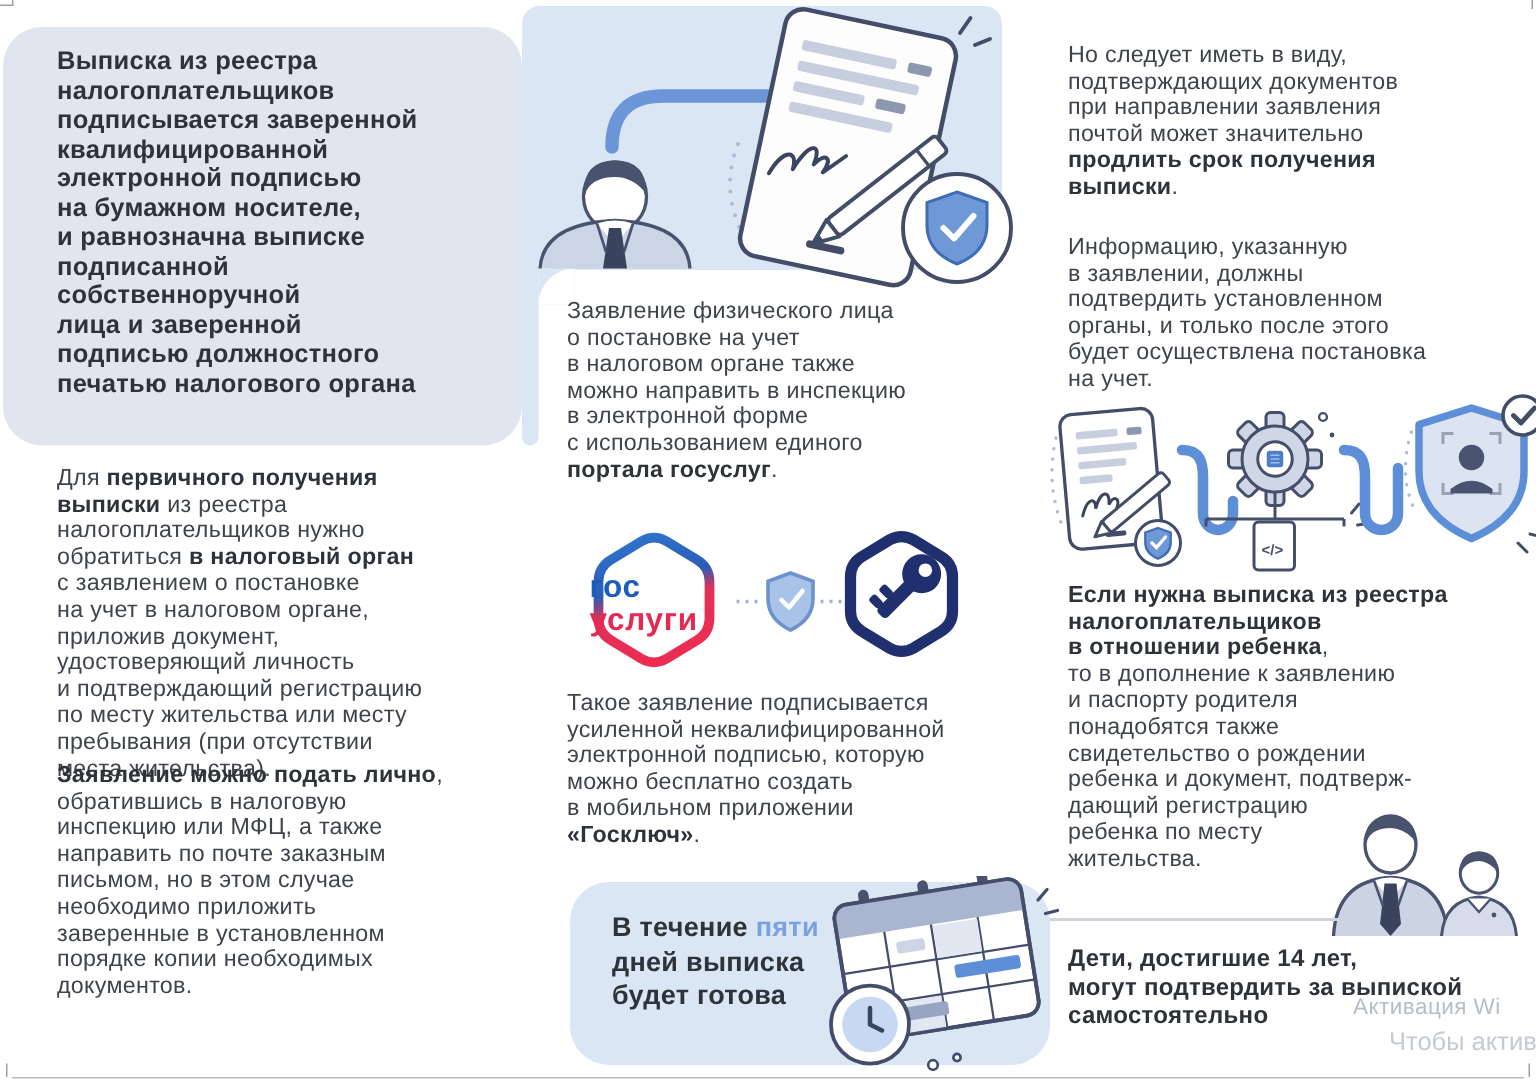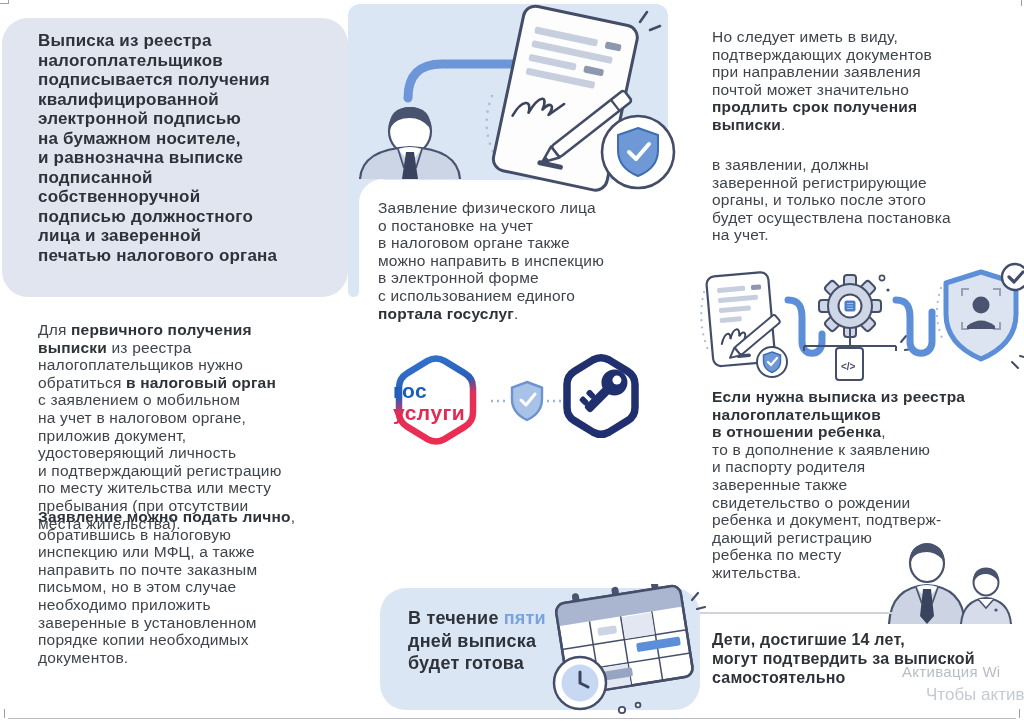--- a/index.html
+++ b/index.html
@@ -28,38 +28,38 @@
   <div class="abs" style="left:348px;top:4px;width:320px;height:176px;background:#dbe6f5;border-radius:12px 12px 26px 26px;"></div>
   <div class="abs" style="left:348px;top:100px;width:11px;height:197px;background:#dbe6f5;border-radius:0 0 8px 8px;"></div>
   <div class="abs" style="left:359px;top:179px;width:24px;height:24px;background:#dbe6f5;"></div>
   <div class="abs" style="left:359px;top:179px;width:24px;height:24px;background:#ffffff;border-radius:24px 0 0 0;"></div>
 
   <div class="box" style="left:380px;top:588px;width:320px;height:122px;background:#dbe6f5;"></div>
 
   <div class="txt headline bold-block" style="left:38px;top:31px;width:300px;">
       <div>Выписка из реестра</div>
       <div>налогоплательщиков</div>
-      <div>подписывается получения</div>
+      <div>подписывается заверенной</div>
       <div>квалифицированной</div>
       <div>электронной подписью</div>
       <div>на бумажном носителе,</div>
       <div>и равнозначна выписке</div>
       <div>подписанной</div>
       <div>собственноручной</div>
+      <div>лица и заверенной</div>
       <div>подписью должностного</div>
-      <div>лица и заверенной</div>
       <div>печатью налогового органа</div>
     </div>
 
-  <div class="txt" style="left:38px;top:321px;width:305px;">
+  <div class="txt" style="left:38px;top:310px;width:305px;">
       <div><span>Для </span><span class="b">первичного получения</span></div>
       <div><span class="b">выписки</span><span> из реестра</span></div>
       <div>налогоплательщиков нужно</div>
       <div><span>обратиться </span><span class="b">в налоговый орган</span></div>
-      <div>с заявлением о мобильном</div>
+      <div>с заявлением о постановке</div>
       <div>на учет в налоговом органе,</div>
       <div>приложив документ,</div>
       <div>удостоверяющий личность</div>
       <div>и подтверждающий регистрацию</div>
       <div>по месту жительства или месту</div>
       <div>пребывания (при отсутствии</div>
       <div>места жительства).</div>
     </div>
 
   <div class="txt" style="left:38px;top:508px;width:305px;">
@@ -157,20 +157,28 @@
     <path d="M 37 9.9 Q 45 5.5 53 9.9 L 71.5 21.2 Q 79 25.7 79 34.6 L 79 57.4 Q 79 66.3 71.5 70.8 L 53 82.1 Q 45 86.5 37 82.1 L 18.5 70.8 Q 11 66.3 11 57.4 L 11 34.6 Q 11 25.7 18.5 21.2 Z" fill="#ffffff" stroke="#202f6d" stroke-width="7.5"></path>
     <g transform="rotate(45 45 46)" fill="#202f6d">
       <circle cx="45" cy="27" r="13"></circle>
       <circle cx="45" cy="23.5" r="4.5" fill="#ffffff"></circle>
       <rect x="40.5" y="36" width="9" height="30" rx="3"></rect>
       <rect x="32" y="49" width="9" height="6" rx="2"></rect>
       <rect x="32" y="58.5" width="9" height="6" rx="2"></rect>
     </g>
   </svg>
 
+  <div class="txt" style="left:378px;top:460px;width:310px;">
+      <div>Такое заявление подписывается</div>
+      <div>усиленной неквалифицированной</div>
+      <div>электронной подписью, которую</div>
+      <div>можно бесплатно создать</div>
+      <div>в мобильном приложении</div>
+      <div><span class="b">«Госключ»</span><span>.</span></div>
+    </div>
 
   <div class="abs deadline-text" style="left:408px;top:607px;width:180px;">
       <div><span>В течение </span><span class="accent">пяти</span></div>
       <div>дней выписка</div>
       <div>будет готова</div>
     </div>
 
   <svg class="abs" style="left:540px;top:584px;" width="168" height="134" viewBox="0 0 168 134">
     <g transform="rotate(-9 85 60)">
       <g fill="#49536e">
@@ -210,22 +218,23 @@
   <div class="txt" style="left:712px;top:28px;width:305px;">
       <div>Но следует иметь в виду,</div>
       <div>подтверждающих документов</div>
       <div>при направлении заявления</div>
       <div>почтой может значительно</div>
       <div><span class="b">продлить срок получения</span></div>
       <div><span class="b">выписки</span><span>.</span></div>
     </div>
 
   <div class="txt" style="left:712px;top:156px;width:305px;">
+      <div>Информацию, указанную</div>
       <div>в заявлении, должны</div>
-      <div>заверенной регистрирующие</div>
+      <div>подтвердить установленном</div>
       <div>органы, и только после этого</div>
       <div>будет осуществлена постановка</div>
       <div>на учет.</div>
     </div>
 
   <svg class="abs" style="left:698px;top:262px;" width="326" height="126" viewBox="0 0 326 126">
     <path d="M 6 30 q -7 30 4 58" fill="none" stroke="#aabbd9" stroke-width="2.2" stroke-dasharray="0.1 7" stroke-linecap="round"></path>
 
     <g transform="rotate(-5 45 60)">
       <rect x="12" y="12" width="62" height="90" rx="8" fill="#ffffff" stroke="#434d68" stroke-width="2.2"></rect>
@@ -298,21 +307,21 @@
       </g>
     </g>
   </svg>
 
   <div class="txt" style="left:712px;top:388px;width:305px;">
       <div><span class="b">Если нужна выписка из реестра</span></div>
       <div><span class="b">налогоплательщиков</span></div>
       <div><span class="b">в отношении ребенка</span><span>,</span></div>
       <div>то в дополнение к заявлению</div>
       <div>и паспорту родителя</div>
-      <div>заверенные также</div>
+      <div>понадобятся также</div>
       <div>свидетельство о рождении</div>
       <div>ребенка и документ, подтверж-</div>
       <div>дающий регистрацию</div>
       <div>ребенка по месту</div>
       <div>жительства.</div>
     </div>
 
   <svg class="abs" style="left:883px;top:538px;" width="130" height="86" viewBox="0 0 130 86">
     <g>
       <ellipse cx="44" cy="25" rx="17" ry="19" fill="#ffffff" stroke="#49536e" stroke-width="2.2"></ellipse>

